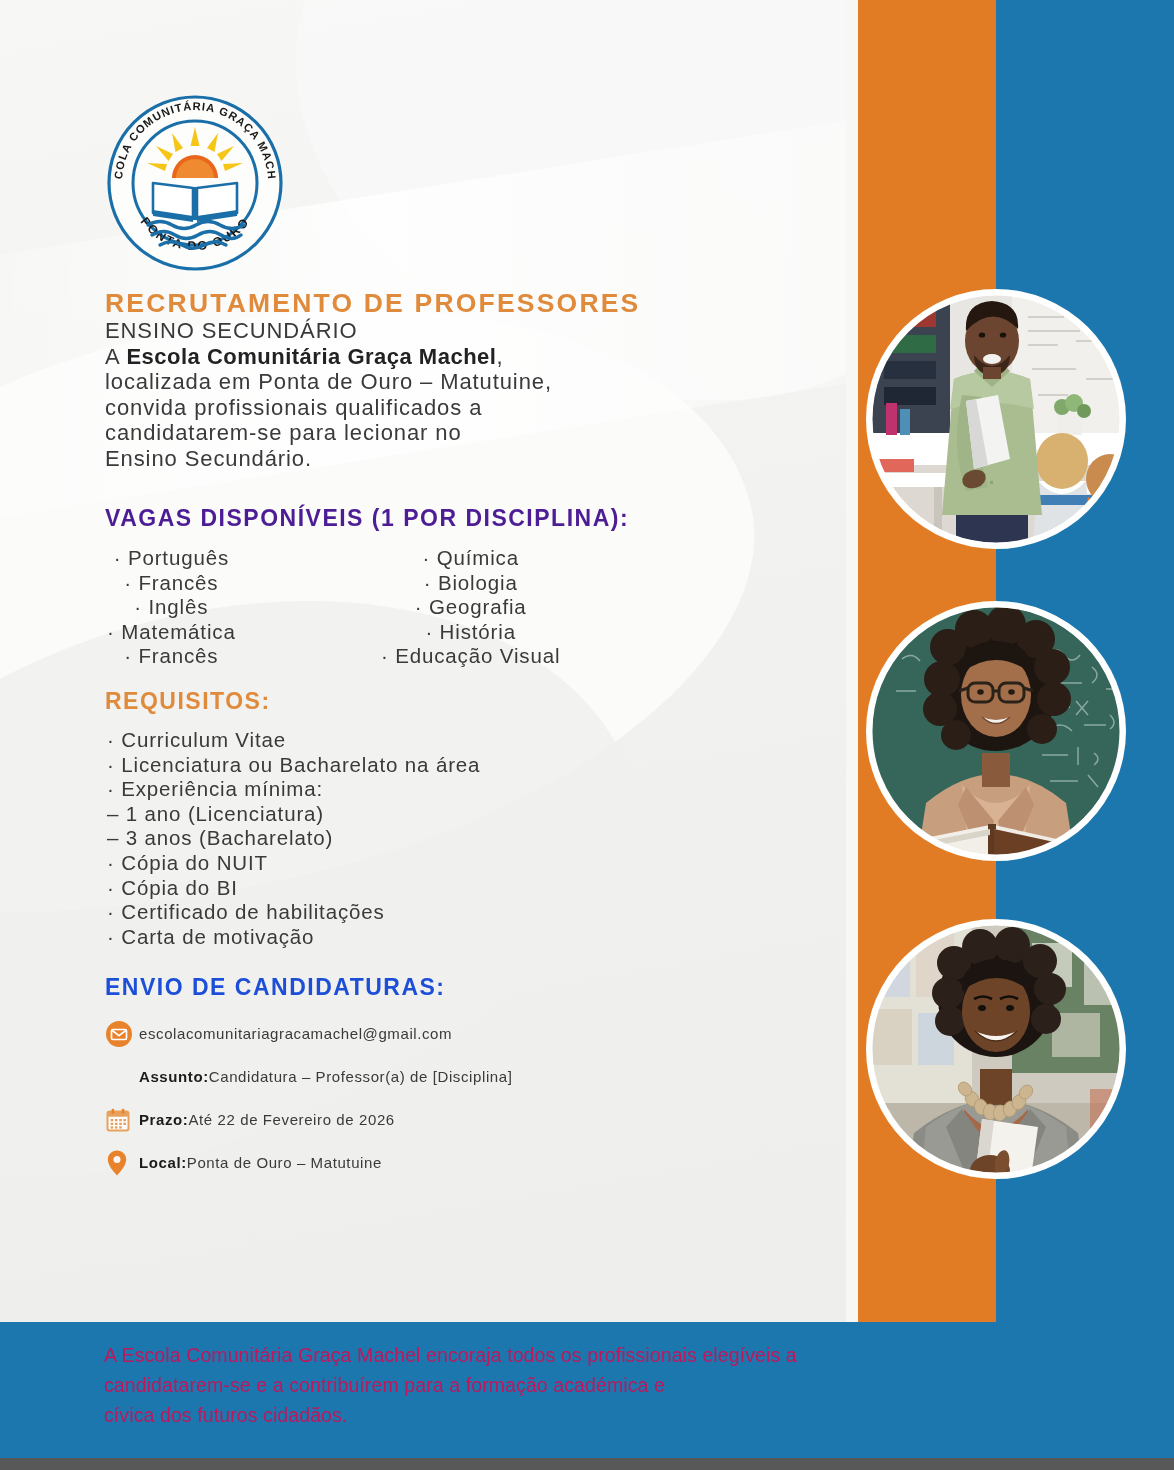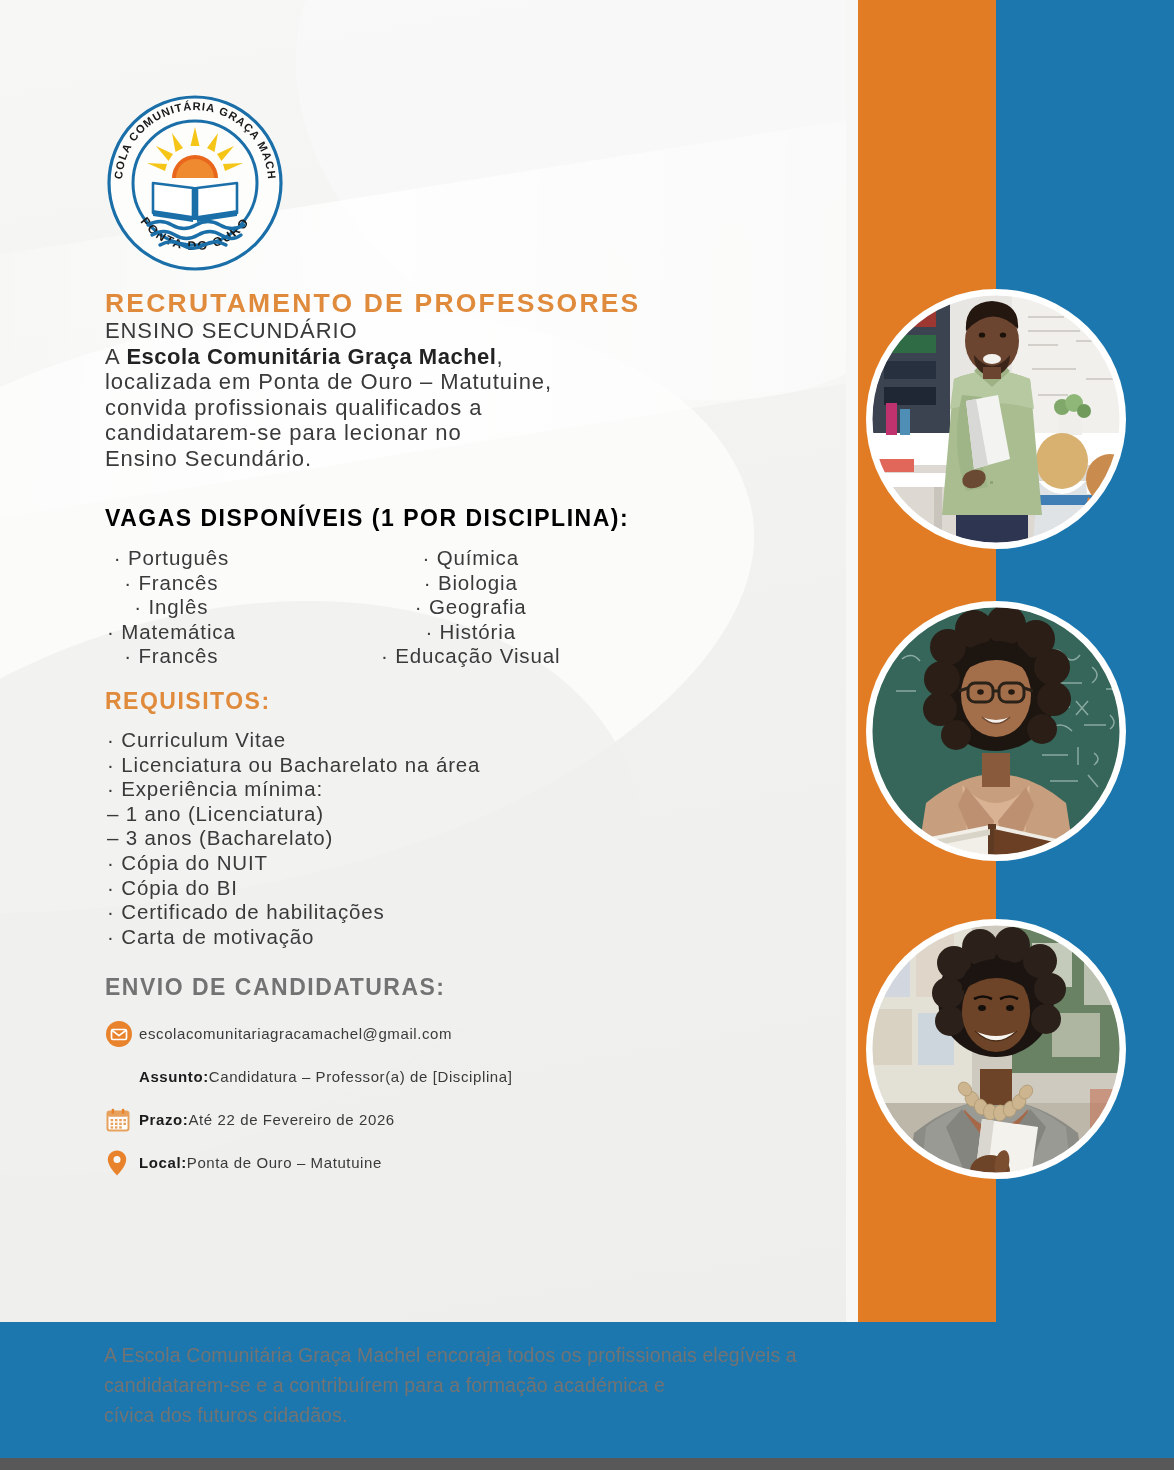--- a/index.html
+++ b/index.html
@@ -81,21 +81,21 @@
   .footer {
     position: absolute;
     left: 0; top: 1322px;
     width: 1174px; height: 136px;
     background: #1B77AE;
   }
   .footer-text {
     position: absolute;
     left: 104px; top: 1340px;
     width: 940px;
-    color: #737373;
+    color: #be185d;
     font-size: 19.5px;
     line-height: 30px;
     letter-spacing: .1px;
   }
   .footer-text div { white-space: nowrap; }
   .bottom-strip {
     position: absolute;
     left: 0; top: 1458px;
     width: 1174px; height: 12px;
     background: #585858;
@@ -126,21 +126,21 @@
     line-height: 25.5px;
     color: #3a3a3a;
     letter-spacing: .9px;
   }
   .intro .line { white-space: nowrap; }
   .intro b { font-weight: bold; color: #222; letter-spacing: .5px; }
 
   .h-vagas {
     position: absolute; left: 0; top: 505px;
     font-size: 23px;
-    color: #000000;
+    color: #4c1d95;
     font-weight: bold;
     letter-spacing: 1.5px;
     white-space: nowrap;
   }
   .subjects {
     position: absolute; left: 0; top: 546px;
     width: 700px;
   }
   .subj-col {
     position: absolute; top: 0;
@@ -166,21 +166,21 @@
     font-size: 20.5px;
     line-height: 24.6px;
     color: #3a3a3a;
     letter-spacing: .85px;
   }
   .req-list div { white-space: nowrap; }
 
   .h-envio {
     position: absolute; left: 0; top: 974px;
     font-size: 23px;
-    color: #737373;
+    color: #1d4ed8;
     font-weight: bold;
     letter-spacing: 1.5px;
     white-space: nowrap;
   }
 
   .contact { position: absolute; left: 0; top: 1012px; width: 720px; }
   .crow {
     display: flex;
     align-items: center;
     height: 43px;

